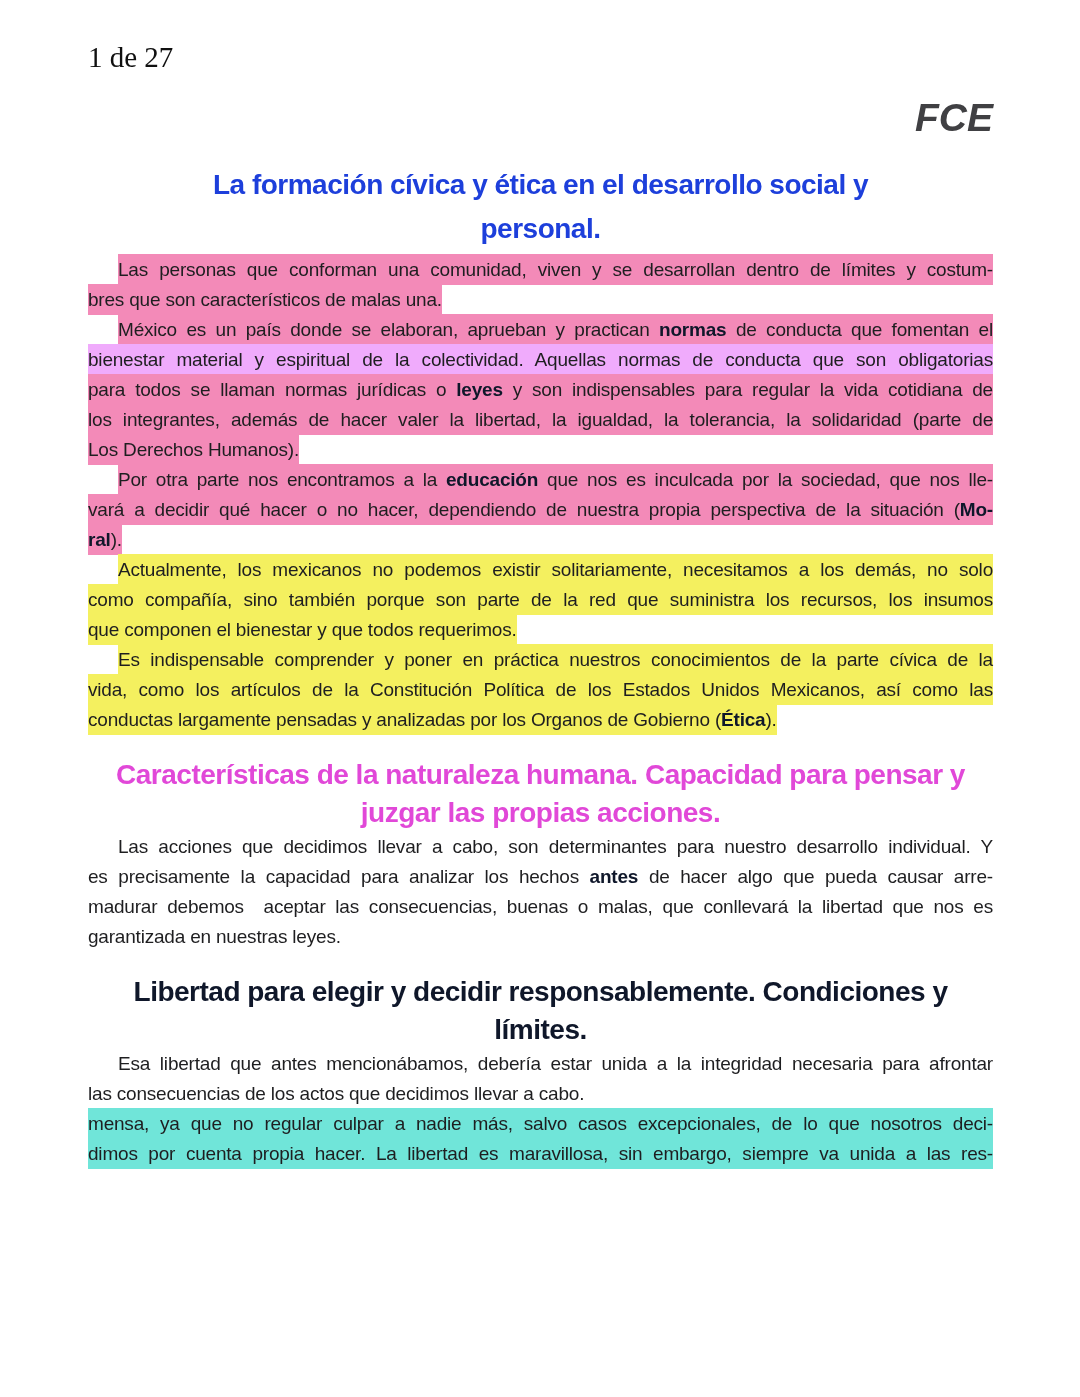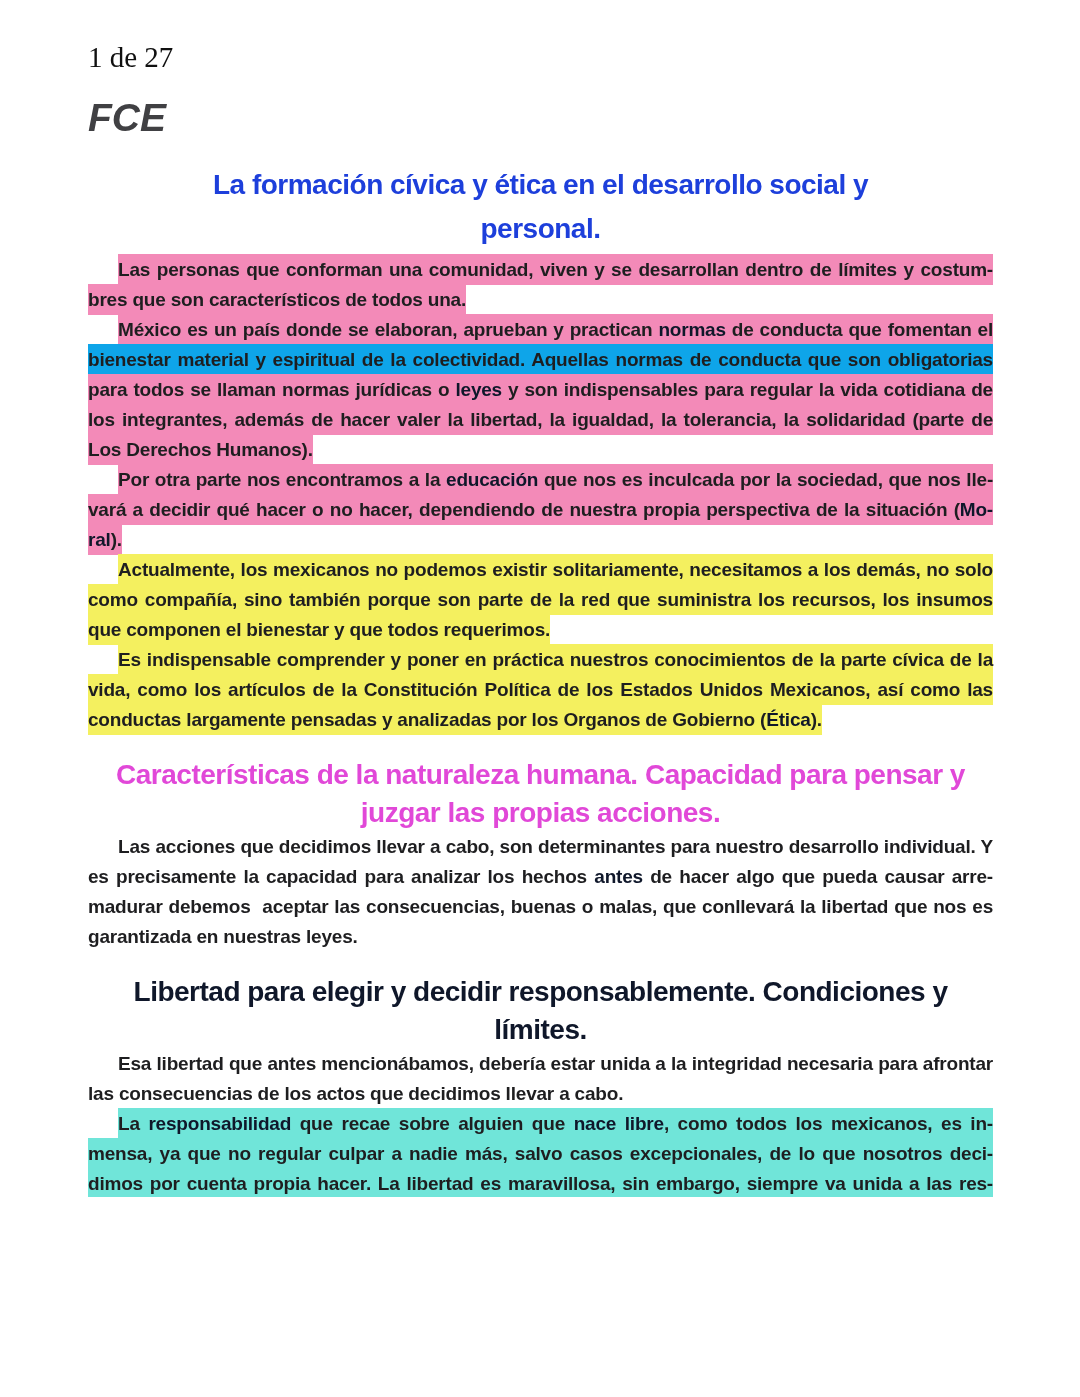--- a/index.html
+++ b/index.html
@@ -7,29 +7,29 @@
     position:relative; width:1080px; height:1197px; box-sizing:border-box;
     background:#ffffff; overflow:hidden;
     padding:40px 87px 0 88px;
     font-family:"Liberation Sans", sans-serif; color:#1e1e20;
   }
   .page-label {
     font-family:"Liberation Serif", serif;
     font-size:29px; line-height:34px; color:#101010;
   }
   .doc-title {
-    text-align:left; font-weight:bold; font-style:italic;
+    text-align:right; font-weight:bold; font-style:italic;
     font-size:39px; line-height:44px; margin-top:22px;
   }
   .heading { font-weight:bold; font-size:28px; letter-spacing:-0.5px; text-align:center; }
   .heading.main { line-height:44px; margin-top:41px; margin-bottom:4px; }
   .heading.sub  { line-height:38px; margin-top:21px; }
   .hline { white-space:nowrap; }
   .para { font-size:19px; line-height:30px; letter-spacing:-0.2px; }
-  .line { text-align:left;font-weight:bold; }
+  .line { text-align:left; }
   .line.j { text-align:justify; text-align-last:justify; }
   .line.ind { text-indent:30px; }
   .hl {
     padding:5px 0;
     -webkit-box-decoration-break:clone; box-decoration-break:clone;
   }
   .para b { color:#0f172a; }
 </style>
 </head>
 <body>
@@ -37,25 +37,25 @@
 <div class="page">
   <div class="page-label">1 de 27</div>
   <div class="doc-title" style="color: rgb(64, 64, 67);">FCE</div>
   <div>
       <div class="heading main" style="color: rgb(29, 63, 219); margin-top: 23px;">
         <div class="hline">La formación cívica y ética en el desarrollo social y</div>
         <div class="hline">personal.</div>
       </div>
       <div class="para">
         <div class="line j ind"><span class="hl" style="background-color: rgb(243, 138, 184);">Las personas que conforman una comunidad, viven y se desarrollan dentro de límites y costum-</span></div>
-        <div class="line"><span class="hl" style="background-color: rgb(243, 138, 184);">bres que son característicos de todos una.</span></div>
+        <div class="line"><span class="hl" style="background-color: rgb(243, 138, 184);">bres que son característicos de malas una.</span></div>
       </div>
       <div class="para">
         <div class="line j ind"><span class="hl" style="background-color: rgb(243, 138, 184);">México es un país donde se elaboran, aprueban y practican <b>normas</b> de conducta que fomentan el</span></div>
-        <div class="line j"><span class="hl" style="background-color: #0ea5e9;">bienestar material y espiritual de la colectividad. Aquellas normas de conducta que son obligatorias</span></div>
+        <div class="line j"><span class="hl" style="background-color: #f0abfc;">bienestar material y espiritual de la colectividad. Aquellas normas de conducta que son obligatorias</span></div>
         <div class="line j"><span class="hl" style="background-color: rgb(243, 138, 184);">para todos se llaman normas jurídicas o <b>leyes</b> y son indispensables para regular la vida cotidiana de</span></div>
         <div class="line j"><span class="hl" style="background-color: rgb(243, 138, 184);">los integrantes, además de hacer valer la libertad, la igualdad, la tolerancia, la solidaridad (parte de</span></div>
         <div class="line"><span class="hl" style="background-color: rgb(243, 138, 184);">Los Derechos Humanos).</span></div>
       </div>
       <div class="para">
         <div class="line j ind"><span class="hl" style="background-color: rgb(243, 138, 184);">Por otra parte nos encontramos a la <b>educación</b> que nos es inculcada por la sociedad, que nos lle-</span></div>
         <div class="line j"><span class="hl" style="background-color: rgb(243, 138, 184);">vará a decidir qué hacer o no hacer, dependiendo de nuestra propia perspectiva de la situación (<b>Mo-</b></span></div>
         <div class="line"><span class="hl" style="background-color: rgb(243, 138, 184);"><b>ral</b>).</span></div>
       </div>
       <div class="para">
@@ -80,18 +80,17 @@
       </div>
       <div class="heading sub" style="color: #0f172a;">
         <div class="hline">Libertad para elegir y decidir responsablemente. Condiciones y</div>
         <div class="hline">límites.</div>
       </div>
       <div class="para">
         <div class="line j ind"><span class="hl">Esa libertad que antes mencionábamos, debería estar unida a la integridad necesaria para afrontar</span></div>
         <div class="line"><span class="hl">las consecuencias de los actos que decidimos llevar a cabo.</span></div>
       </div>
       <div class="para">
-        <div class="line j ind"><span class="hl" style="background-color: rgb(112, 229, 217);">La <b>responsabilidad</b> que recae sobre alguien que <b>nace libre</b>, como todos los mexicanos, es in-</span></div>
         <div class="line j"><span class="hl" style="background-color: rgb(112, 229, 217);">mensa, ya que no regular culpar a nadie más, salvo casos excepcionales, de lo que nosotros deci-</span></div>
         <div class="line j"><span class="hl" style="background-color: rgb(112, 229, 217);">dimos por cuenta propia hacer. La libertad es maravillosa, sin embargo, siempre va unida a las res-</span></div>
       </div>
     </div>
 </div>
 
 </body></html>

